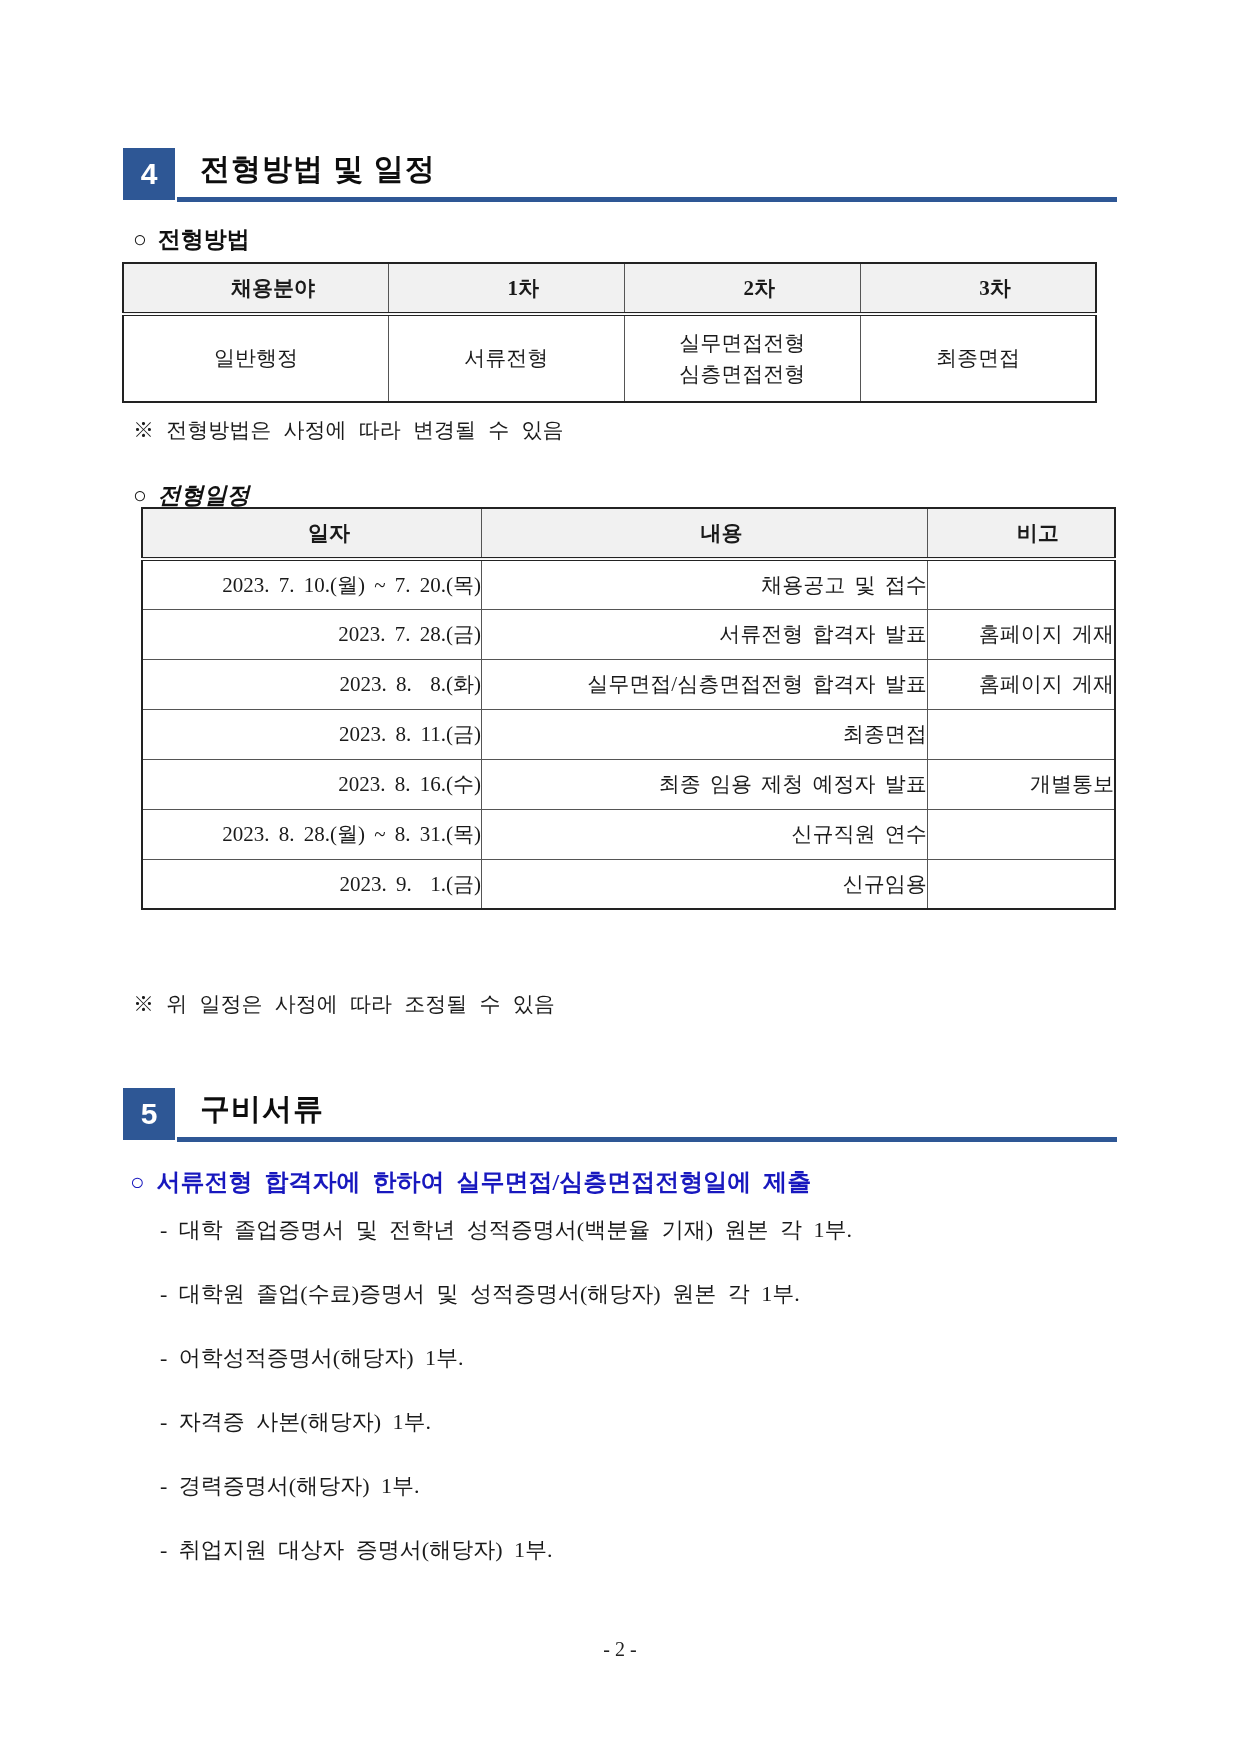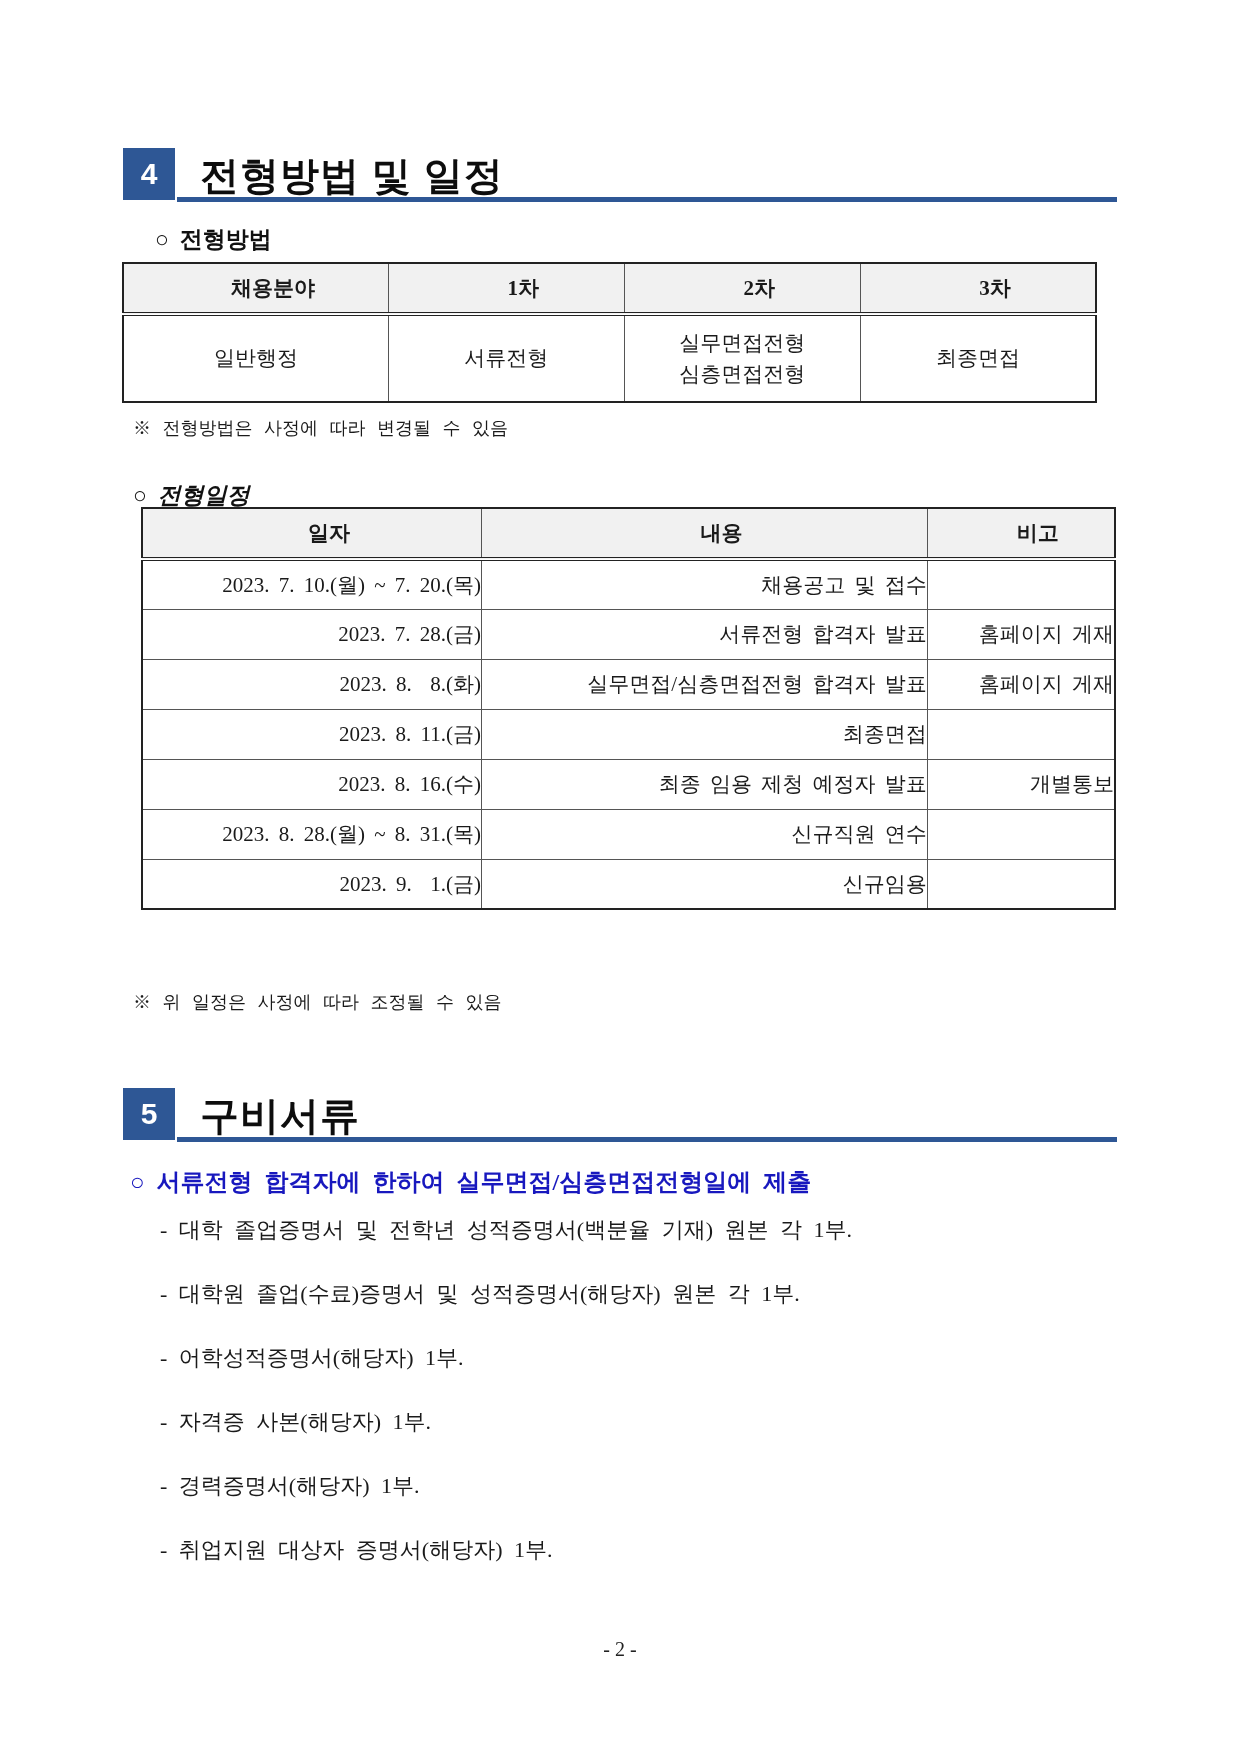--- a/index.html
+++ b/index.html
@@ -13,34 +13,34 @@
   
   .sec-header { position:absolute; left:123px; width:994px; height:57px; }
   .sec-badge {
     position:absolute; left:0; top:0; width:52px; height:52px;
     background:#2E5795; color:#fff;
     display:flex; align-items:center; justify-content:center;
     font-family:"Liberation Sans", sans-serif; font-weight:800; font-size:30px;
   }
   .sec-title {
     position:absolute; left:77px; top:1px;
-    font-family:"Liberation Sans", sans-serif; font-weight:800; font-size:39px;
+    font-family:"Liberation Sans", sans-serif; font-weight:800; font-size:30px;
     letter-spacing:1px; color:#0d0d0d; white-space:pre;
   }
   .sec-underline {
     position:absolute; left:54px; right:0; top:49px; height:5px; background:#2E5795;
   }
   
   .bullet-label {
     position:absolute; left:133px;
     font-size:23px; font-weight:bold; color:#111; word-spacing:5px; white-space:pre;
   }
   .note {
     position:absolute; left:133px;
-    font-size:18px; color:#1a1a1a; word-spacing:7px; white-space:pre;
+    font-size:21px; color:#1a1a1a; word-spacing:7px; white-space:pre;
   }
   .blue-sub {
     position:absolute; left:130px;
     font-size:24px; font-weight:bold; color:#1818BE; word-spacing:6px; white-space:pre;
   }
   .doc-list { position:absolute; left:160px; top:1218px; width:940px; }
   .doc-item {
     font-size:22px; color:#1a1a1a; word-spacing:6px;
     margin-bottom:40px; white-space:pre-wrap; line-height:24px;
   }
@@ -74,21 +74,21 @@
 <body>
 
 <div class="page">
 
   <div class="sec-header" style="top:148px;">
     <div class="sec-badge">4</div>
     <div class="sec-title">전형방법 및 일정</div>
     <div class="sec-underline"></div>
   </div>
 
-  <div class="bullet-label" style="top:224px;margin-left:22px;">○ 전형방법</div>
+  <div class="bullet-label" style="top:224px;">○ 전형방법</div>
 
   <table class="doc-table" id="method-table" style="top:262px;">
       <colgroup>
         <col style="width: 27.3%;">
         <col style="width: 24.2%;">
         <col style="width: 24.3%;">
         <col style="width: 24.2%;">
       </colgroup>
       <thead>
         <tr>

